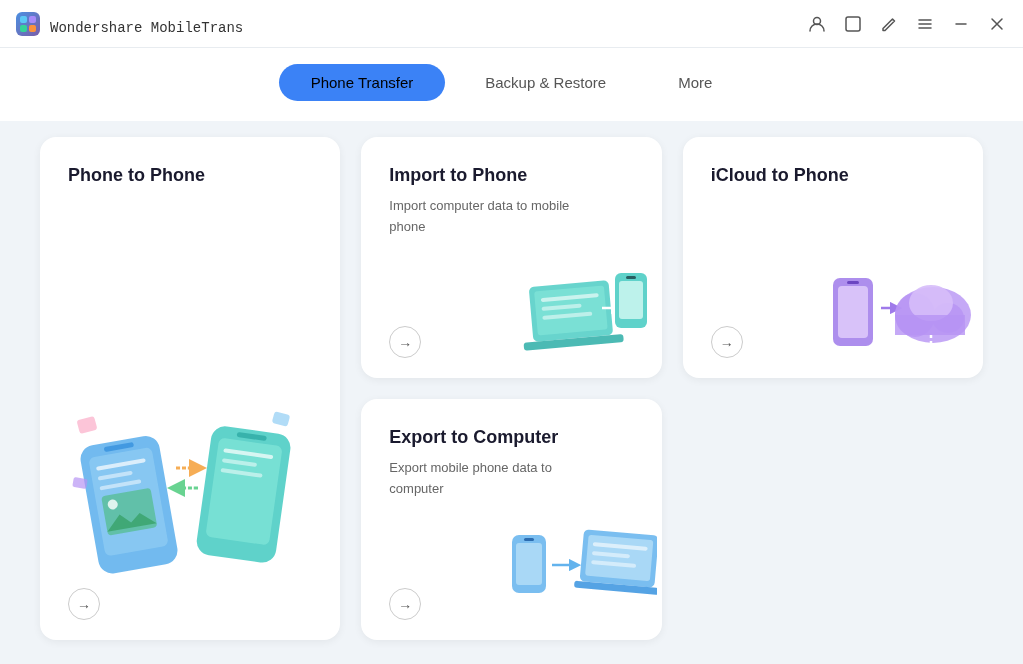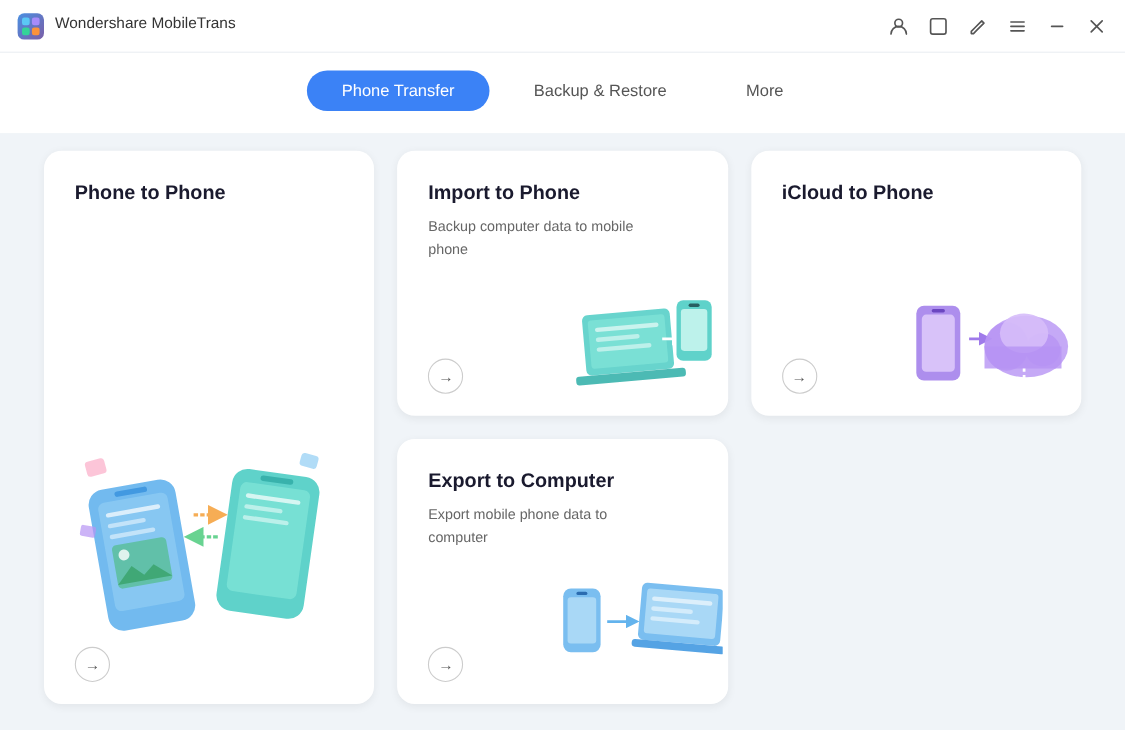--- a/index.html
+++ b/index.html
@@ -19,22 +19,23 @@
       align-items: center;
       justify-content: space-between;
       background: #ffffff;
       padding: 0 16px;
       height: 48px;
       border-bottom: 1px solid #e8ecf0;
       flex-shrink: 0;
     }
     .titlebar-left {
       display: flex;
-      align-items: flex-start;
+      align-items: flex-end;
       gap: 10px;
+      font-family: Liberation Mono, monospace;
     }
     .app-icon {
       width: 24px;
       height: 24px;
       border-radius: 6px;
       background: linear-gradient(135deg, #4a90e2, #7b5ea7);
       display: flex;
       align-items: center;
       justify-content: center;
       color: white;
@@ -81,21 +82,21 @@
       border: none;
       outline: none;
       transition: all 0.2s;
     }
     .nav-tab.inactive {
       background: transparent;
       color: #555;
     }
     .nav-tab.active {
       background: #3b82f6;
-      color: #ffffff;
+      color: #000000;
     }
 
     
     .main-content {
       flex: 1;
       padding: 16px 40px 24px;
       overflow-y: auto;
     }
 
     
@@ -263,21 +264,21 @@
           <rect x="15" y="100" width="14" height="10" rx="2" fill="#b794f4" opacity="0.7" transform="rotate(10, 22, 105)"></rect>
           <rect x="215" y="35" width="16" height="12" rx="3" fill="#90cdf4" opacity="0.7" transform="rotate(15, 223, 41)"></rect>
         </svg>
       </div>
 
       <div class="card-arrow">→</div>
     </div>
 
     <div class="card" style="position:relative; min-height:160px;">
       <div class="card-title">Import to Phone</div>
-      <div class="card-desc">Backup computer data to mobile phone</div>
+      <div class="card-desc">Import computer data to mobile phone</div>
       <div class="card-arrow" style="margin-top:auto;">→</div>
 
       <svg width="150" height="120" viewBox="0 0 150 120" style="position:absolute; bottom:5px; right:5px;">
 
         <g transform="translate(10, 10) rotate(-5, 60, 60)">
           <rect x="15" y="20" width="80" height="55" rx="5" fill="#4ecdc4" opacity="0.85"></rect>
           <rect x="20" y="25" width="70" height="44" rx="3" fill="#81e6d9" opacity="0.7"></rect>
           <rect x="5" y="75" width="100" height="8" rx="3" fill="#38b2ac" opacity="0.9"></rect>
 
           <rect x="26" y="32" width="58" height="4" rx="2" fill="white" opacity="0.6"></rect>

